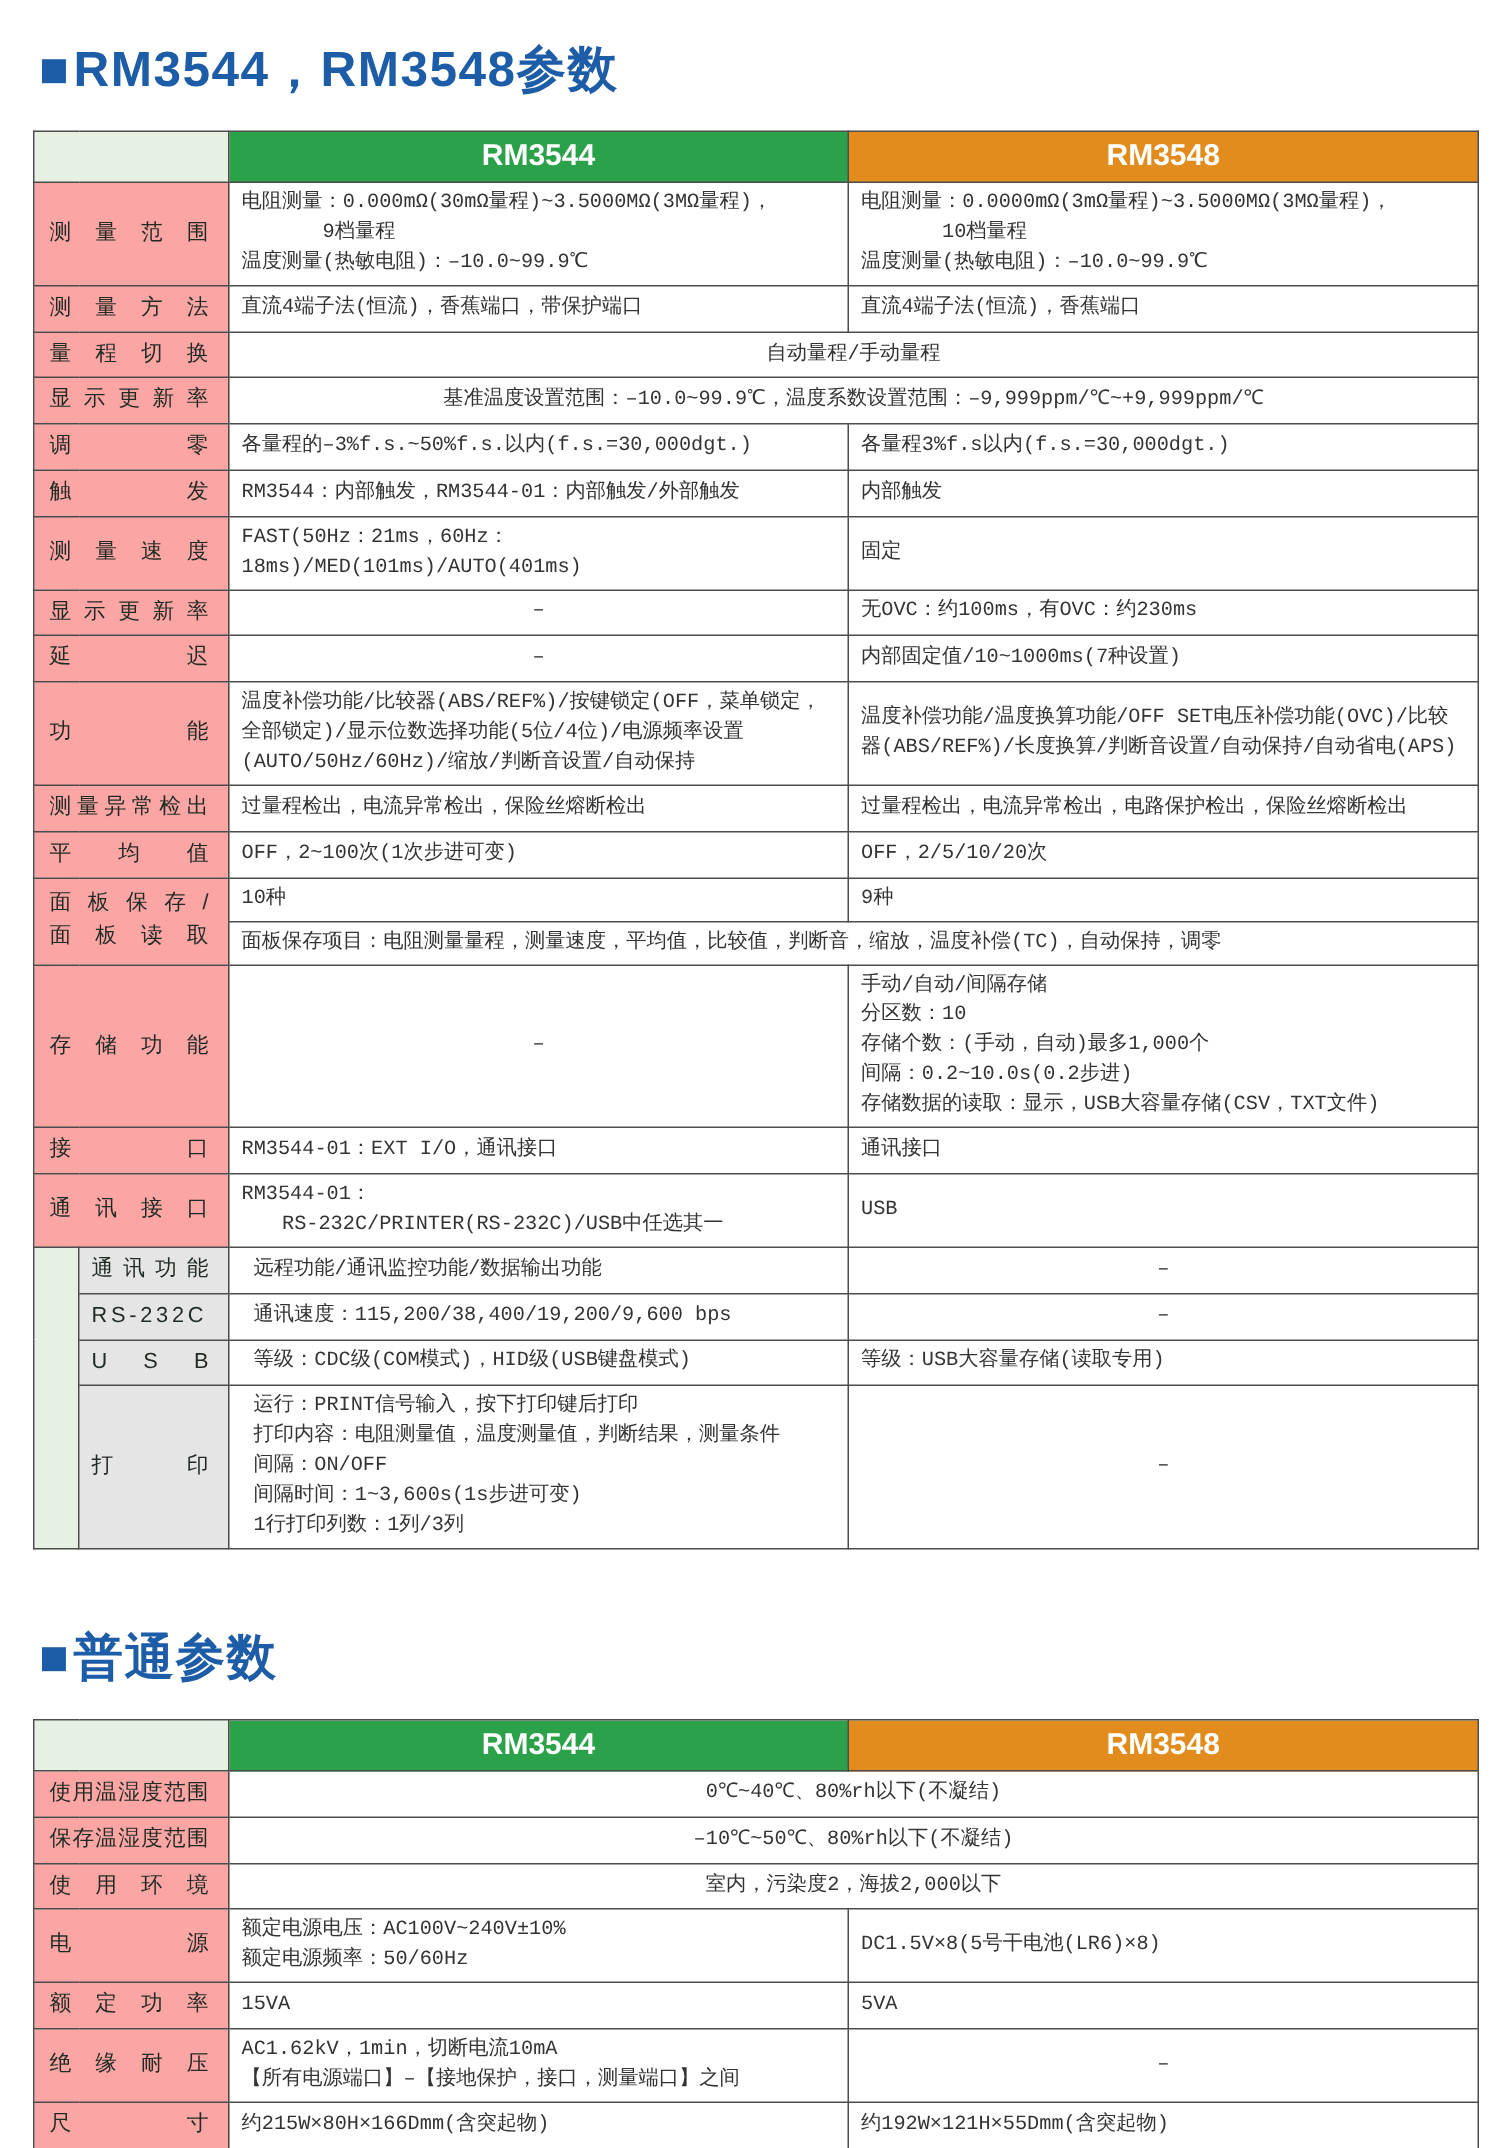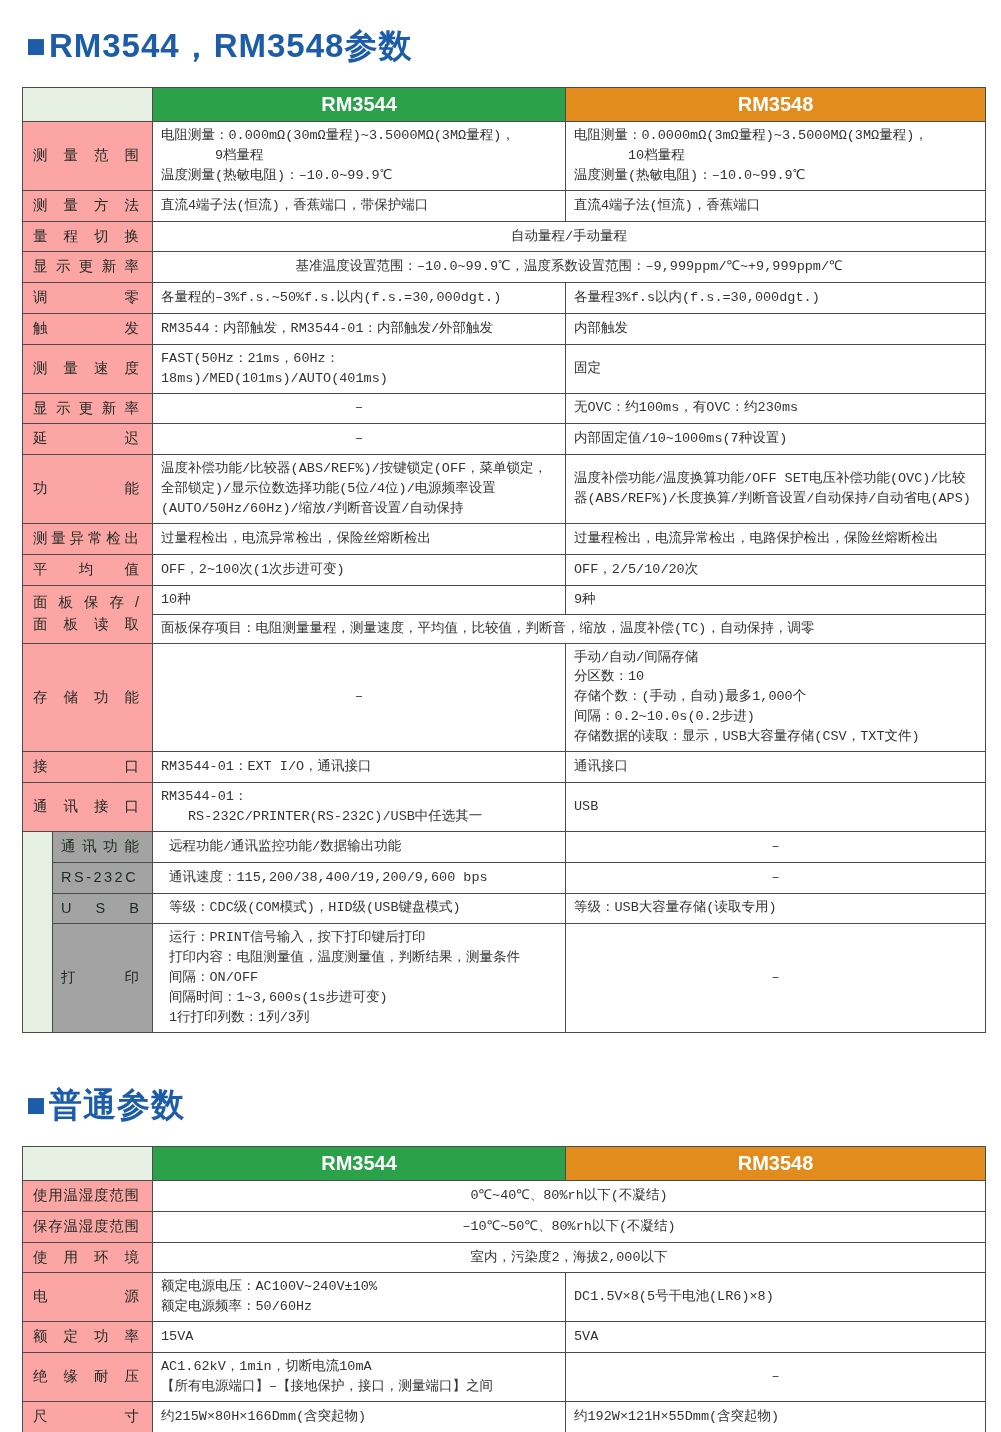--- a/index.html
+++ b/index.html
@@ -47,21 +47,21 @@
     font-size:14.5px;
     color:#1f2a22;
     padding:4px 13px 4px 10px;
     text-align:justify;
     text-align-last:justify;
     text-justify:auto;
     white-space:pre-wrap;
     line-height:1.5;
   }
   td.sub {
-    background:#a3a3a3;
+    background:#e5e5e5;
     font-size:14.5px;
     color:#1f2a22;
     padding:4px 13px 4px 8px;
     text-align:justify;
     text-align-last:justify;
     white-space:pre-wrap;
     line-height:1.5;
   }
   td.sub.rs { text-align:right; text-align-last:left; letter-spacing:2.5px; }
   td.strip { background:#e6f1e3; }

